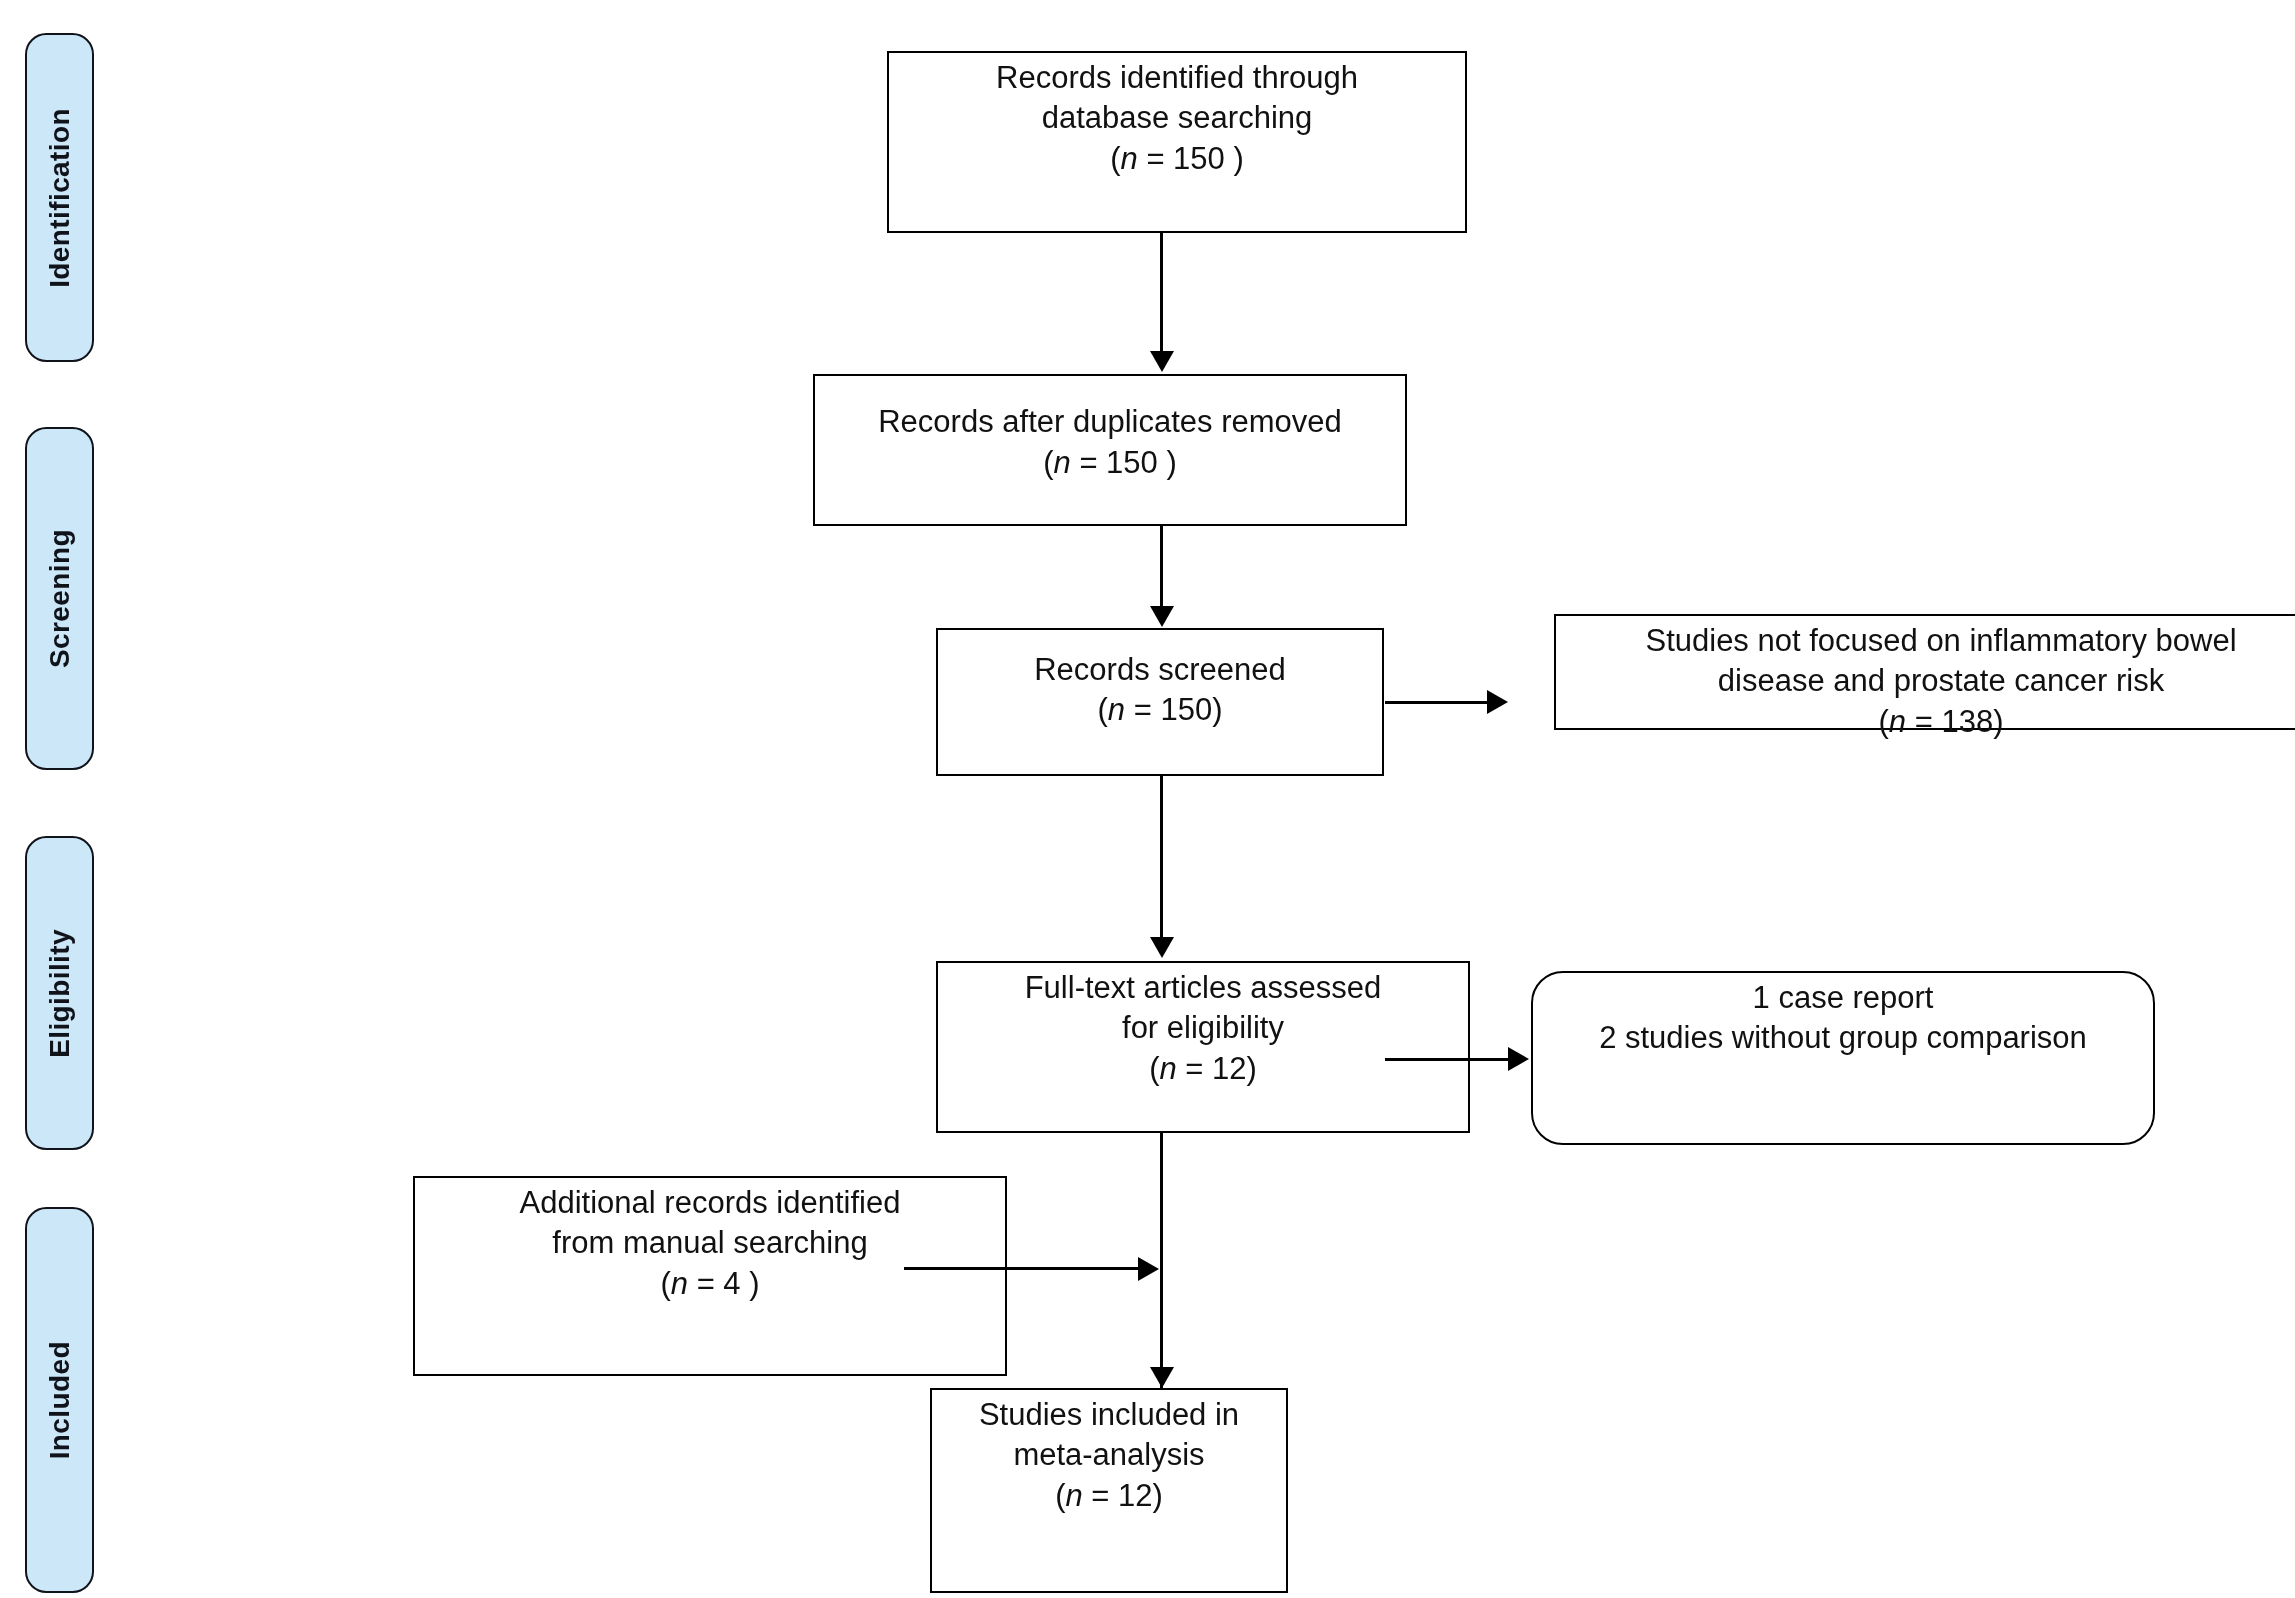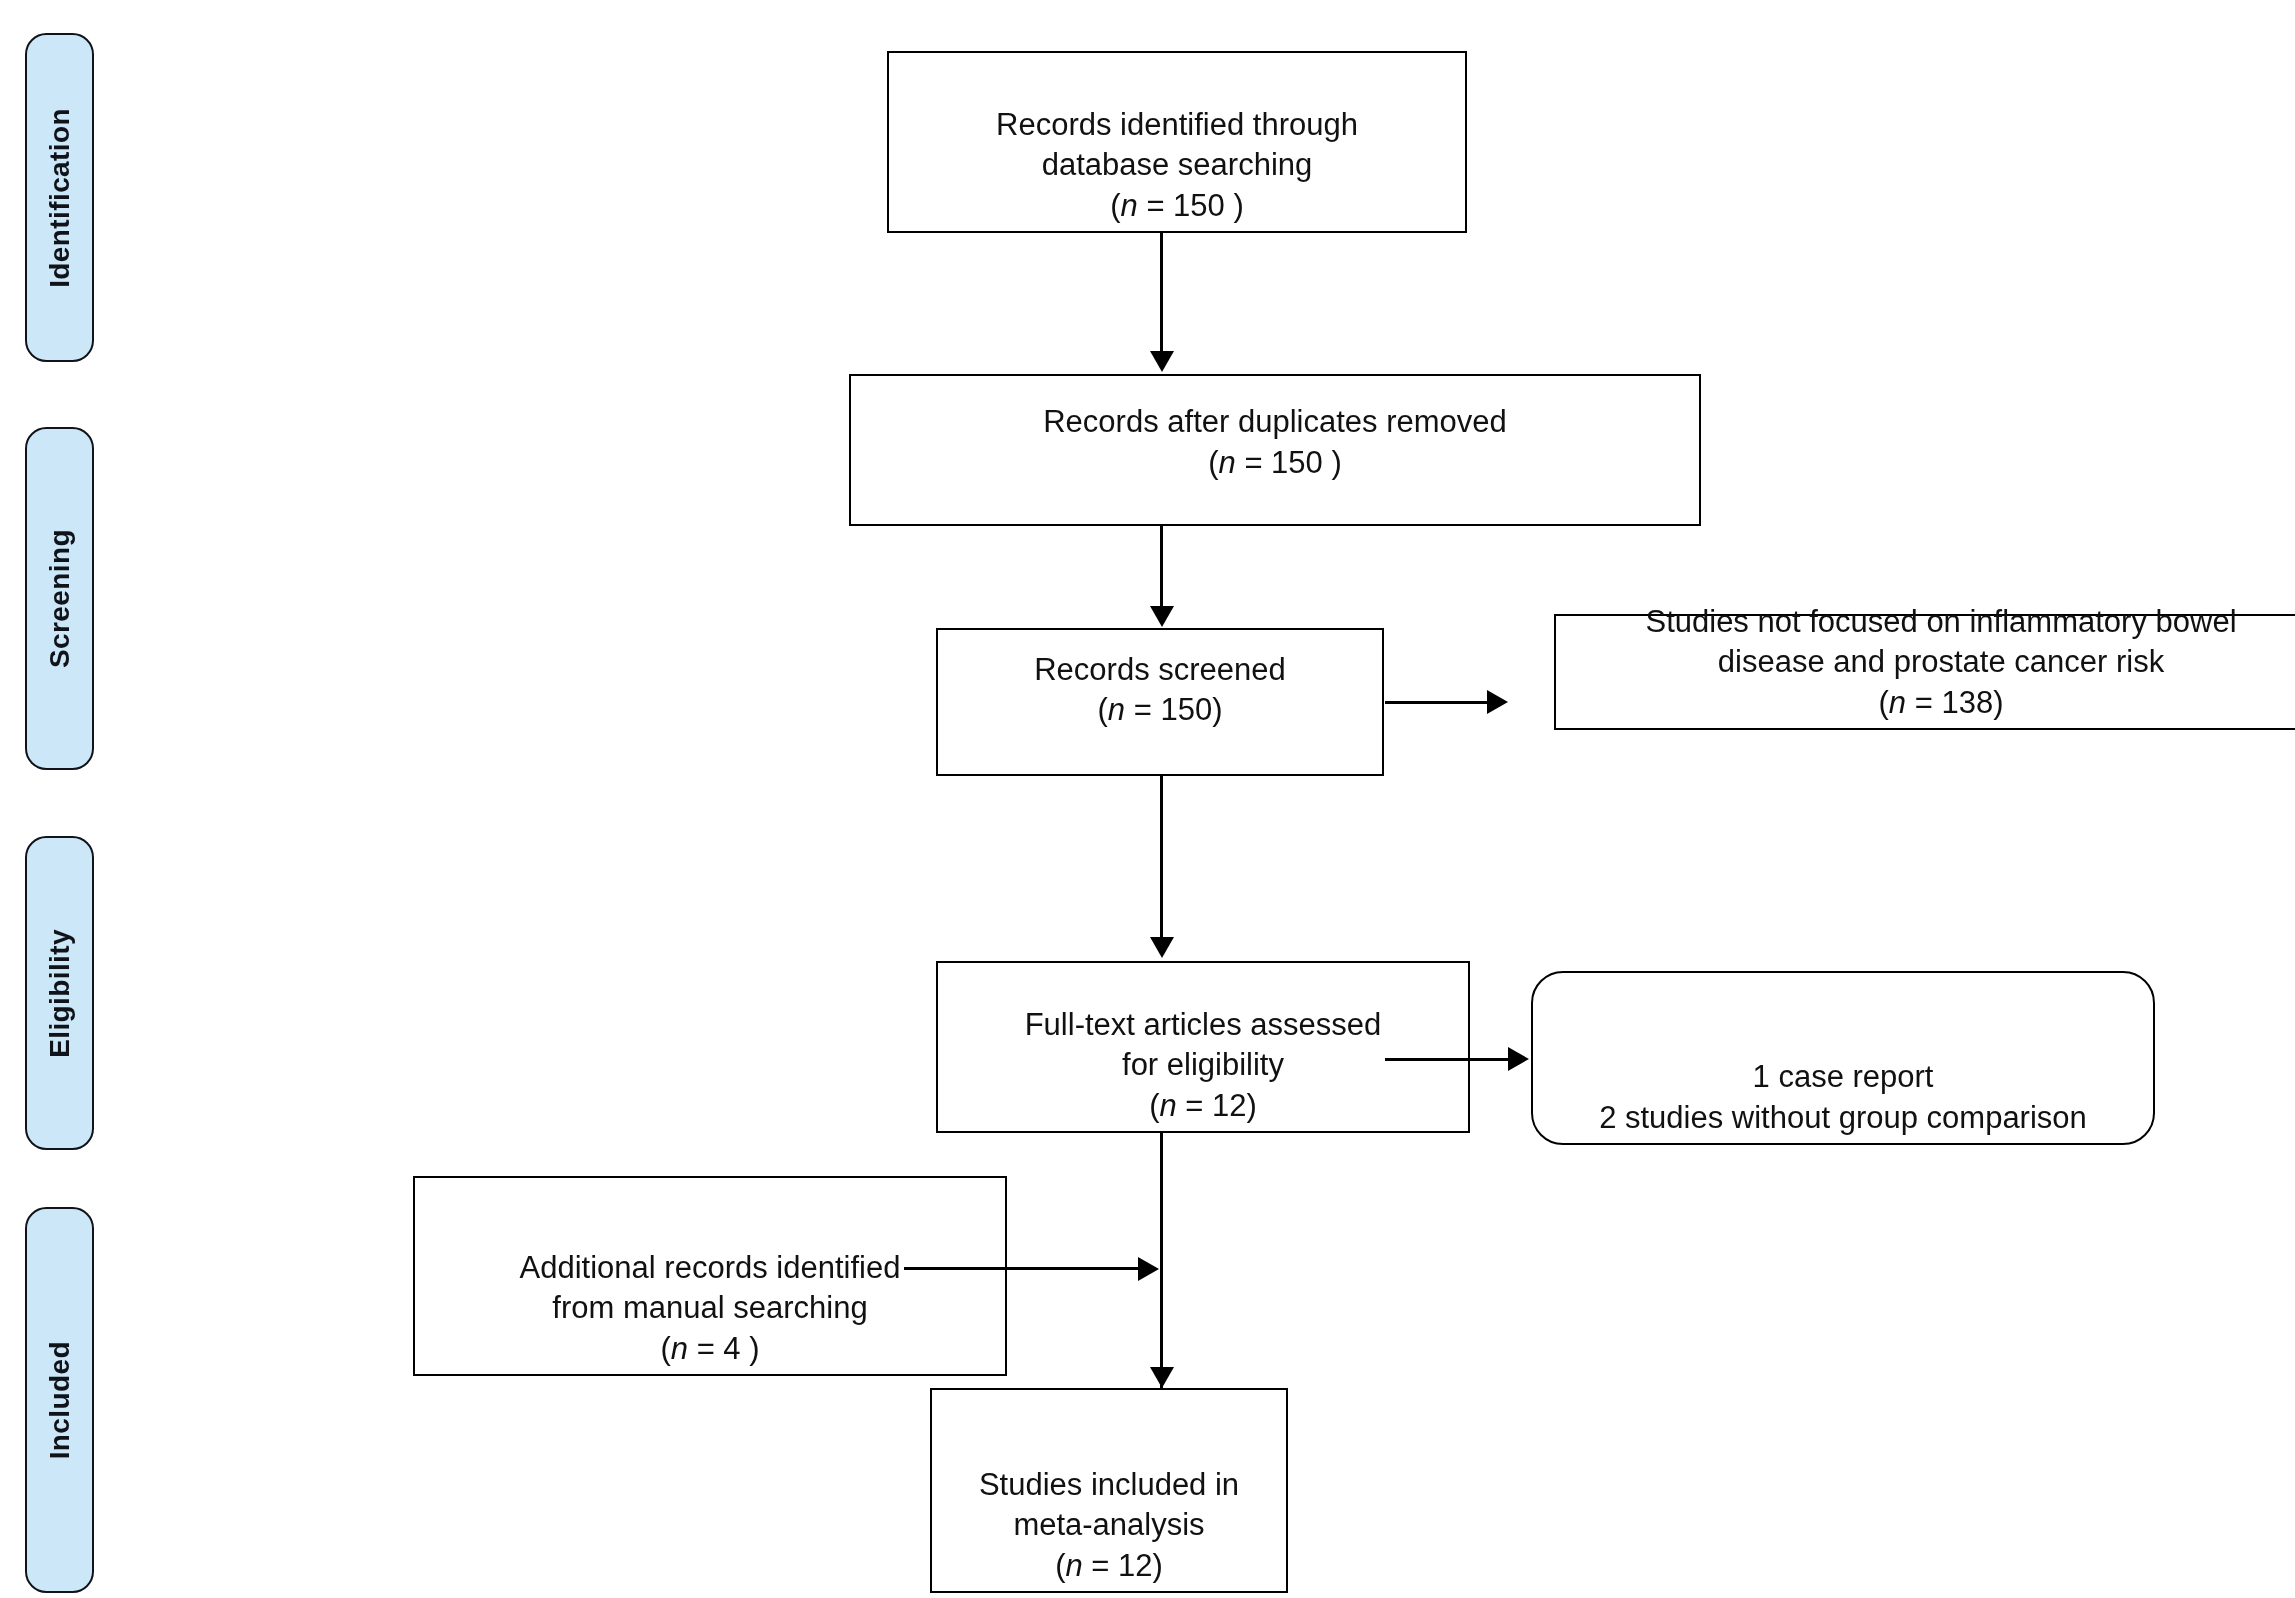--- a/index.html
+++ b/index.html
@@ -42,21 +42,21 @@
 
   
   .flow-box {
     position: absolute;
     box-sizing: border-box;
     background: #ffffff;
     border: 2.5px solid #000000;
     display: flex;
     flex-direction: column;
     align-items: center;
-    justify-content: flex-end;
+    justify-content: flex-start;
     padding: 5px 11.5px;
   }
   .flow-box .line {
     font-size: 31px;
     line-height: 1.30;
     color: #111111;
     text-align: center;
     white-space: nowrap;
     font-family: "Liberation Sans", sans-serif;
   }
@@ -119,21 +119,21 @@
 
   <div class="flow-box" style="left:887px; top:51px; width:580px; height:182px;">
     <div class="line">Records identified through</div>
     <div class="line">database searching</div>
     <div class="line">(<em class="nvar">n</em> = 150  )</div>
   </div>
 
   <div class="v-line" style="left:1160px; top:233px; width:2.5px; height:119px;"></div>
   <div class="arrow-down" style="left:1150px; top:351px;"></div>
 
-  <div class="flow-box align-top" style="left:849px; top:374px; width:852px; height:152px;">
+  <div class="flow-box align-top" style="left:813px; top:374px; width:594px; height:152px;">
     <div class="pad-top"></div>
     <div class="line">Records after duplicates removed</div>
     <div class="line">(<em class="nvar">n</em> = 150  )</div>
   </div>
 
   <div class="v-line" style="left:1160px; top:526px; width:2.5px; height:82px;"></div>
   <div class="arrow-down" style="left:1150px; top:606px;"></div>
 
   <div class="flow-box align-top" style="left:936px; top:628px; width:448px; height:148px;">
     <div class="pad-top" style="height:15px;"></div>

